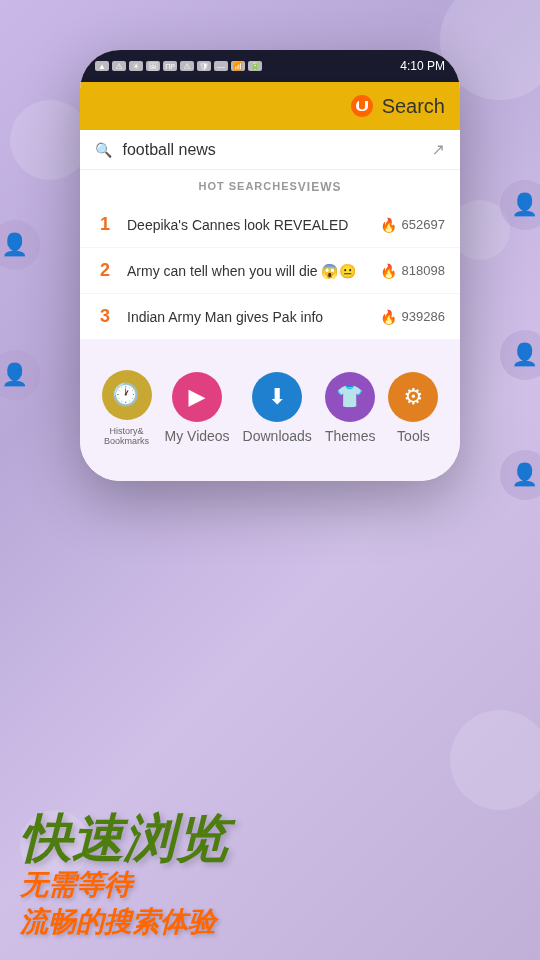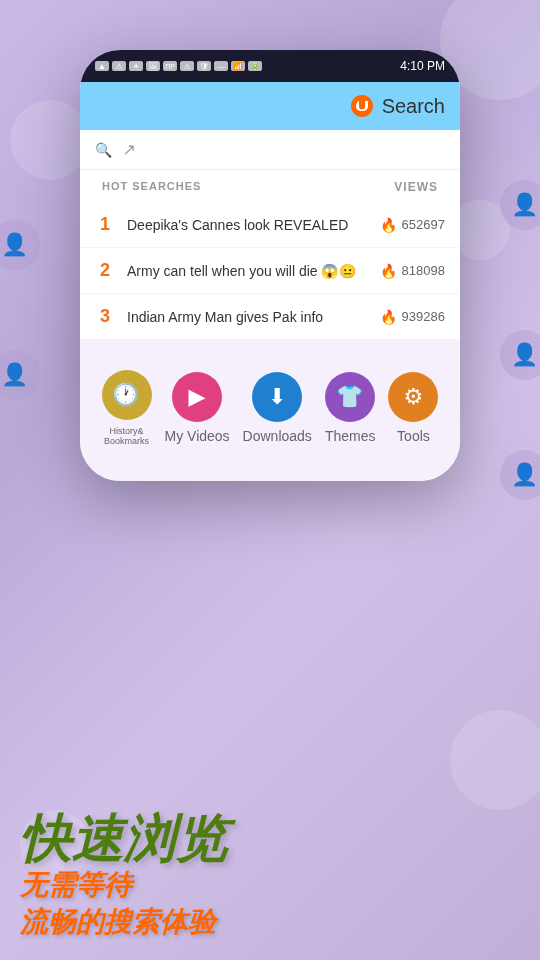--- a/index.html
+++ b/index.html
@@ -69,21 +69,21 @@
       justify-content: center;
     }
     .status-time {
       color: white;
       font-size: 12px;
       font-weight: normal;
     }
 
     
     .search-header {
-      background: #7dd3fc;
+      background: #eab308;
       padding: 12px 15px;
       display: flex;
       align-items: center;
       justify-content: flex-end;
       box-shadow: 0 2px 8px rgba(0,0,0,0.1);
     }
     .search-btn {
       display: flex;
       align-items: center;
       gap: 8px;
@@ -124,22 +124,22 @@
       font-size: 16px;
     }
 
     
     .hot-searches {
       background: white;
       padding: 0;
     }
     .hot-searches-header {
       display: flex;
-      justify-content: space-between;
-      padding: 10px 22px 8px;
+      justify-content: center;
+      padding: 10px 15px 8px;
     }
     .hot-label {
       font-size: 11px;
       font-weight: bold;
       color: #999;
       letter-spacing: 1px;
     }
     .views-label {
       font-size: 12px;
       font-weight: bold;
@@ -293,20 +293,21 @@
         <svg class="uc-logo" viewBox="0 0 24 24" xmlns="http://www.w3.org/2000/svg">
           <circle cx="12" cy="12" r="11" fill="#ff6600"></circle>
           <path d="M8 7 C8 7 6 9 6 12 C6 15 8 17 12 17 C16 17 18 15 18 12 L18 7 L15 7 L15 13 C15 14.5 13.8 15.5 12 15.5 C10.2 15.5 9 14.5 9 13 L9 7 Z" fill="white"></path>
         </svg>
         <span class="search-text">Search</span>
       </button>
     </div>
 
     <div class="search-input-area">
       <span class="search-input-icon">🔍</span>
+      <span class="search-input-text">football news</span>
       <span class="search-arrow-icon">↗</span>
     </div>
 
     <div class="hot-searches">
       <div class="hot-searches-header">
         <span class="hot-label">HOT SEARCHES</span>
         <span class="views-label">VIEWS</span>
       </div>
 
       <div class="search-item">

